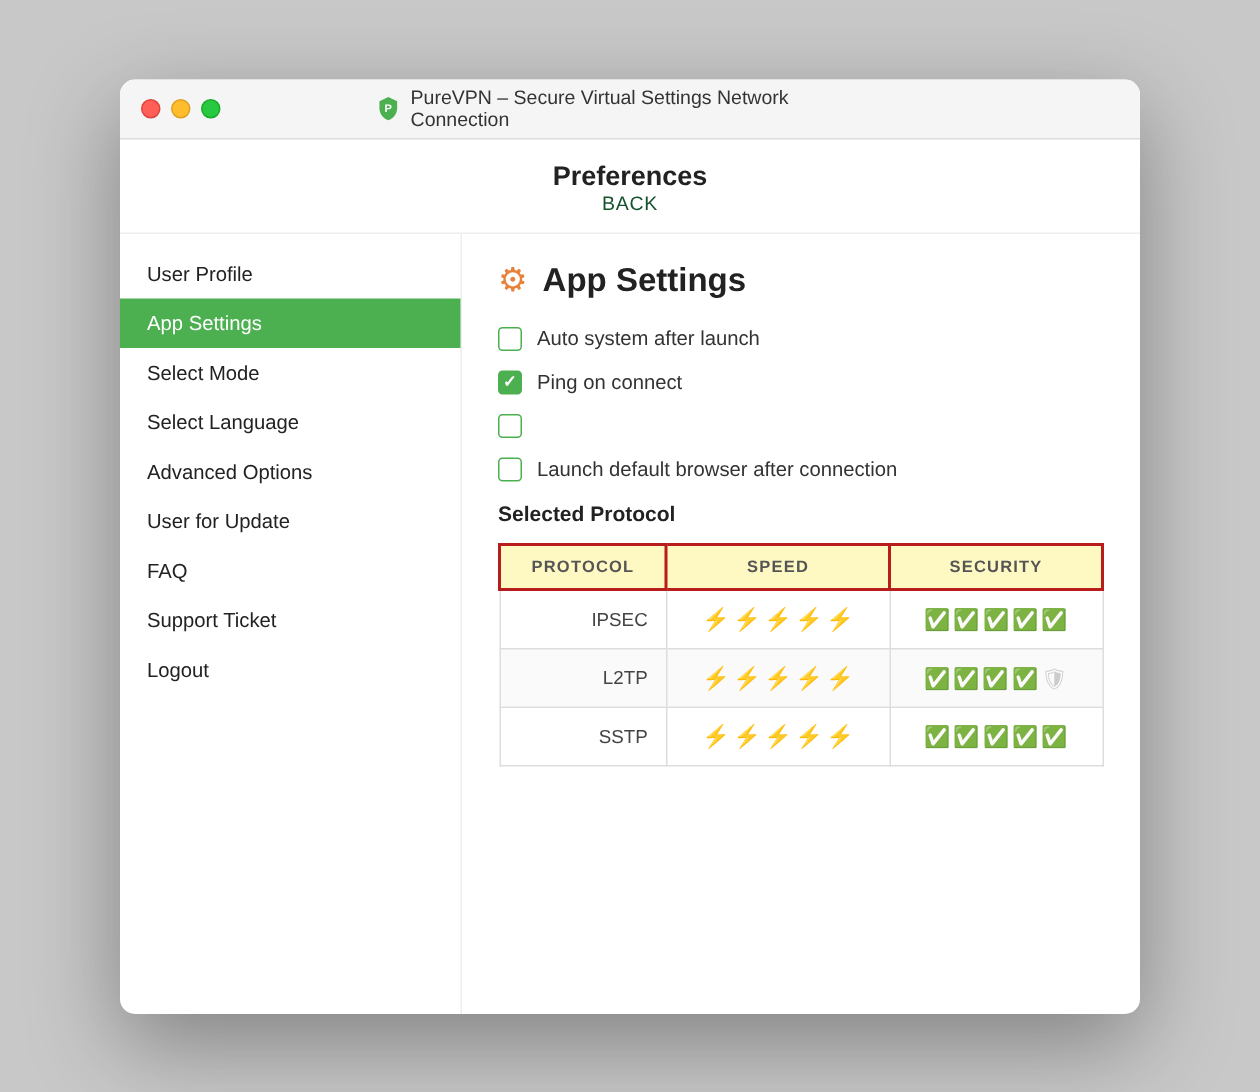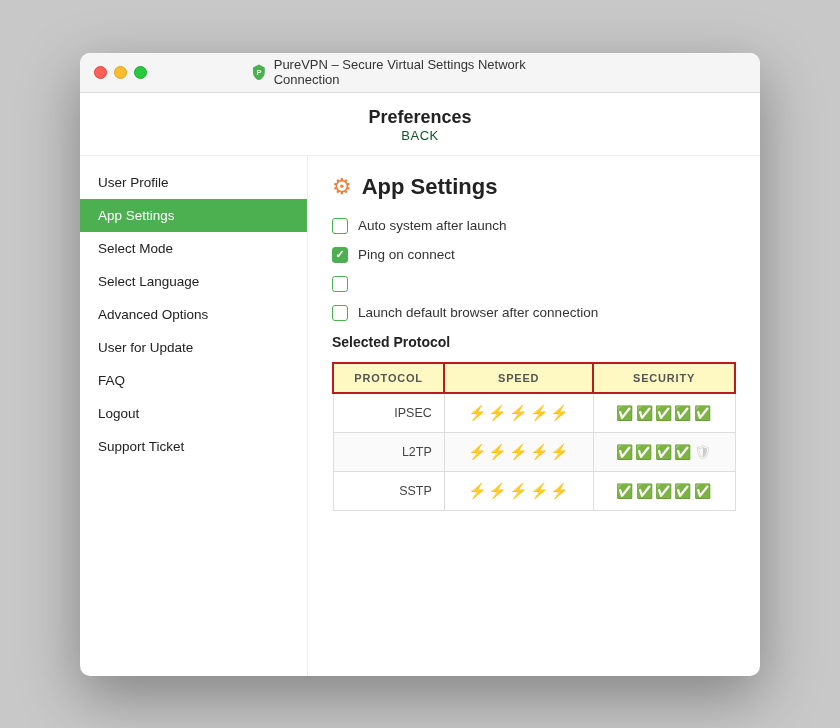--- a/index.html
+++ b/index.html
@@ -230,22 +230,22 @@
     <div class="main-content">
 
       <div class="sidebar">
         <div class="sidebar-item">User Profile</div>
         <div class="sidebar-item active">App Settings</div>
         <div class="sidebar-item">Select Mode</div>
         <div class="sidebar-item">Select Language</div>
         <div class="sidebar-item">Advanced Options</div>
         <div class="sidebar-item">User for Update</div>
         <div class="sidebar-item">FAQ</div>
+        <div class="sidebar-item">Support Ticket</div>
         <div class="sidebar-item">Logout</div>
-        <div class="sidebar-item">Support Ticket</div>
       </div>
 
       <div class="panel">
         <div class="panel-header">
           <span class="gear-icon">⚙</span>
           <span class="panel-title">App Settings</span>
         </div>
 
         <div class="checkbox-row">
           <div class="checkbox-box"></div>

